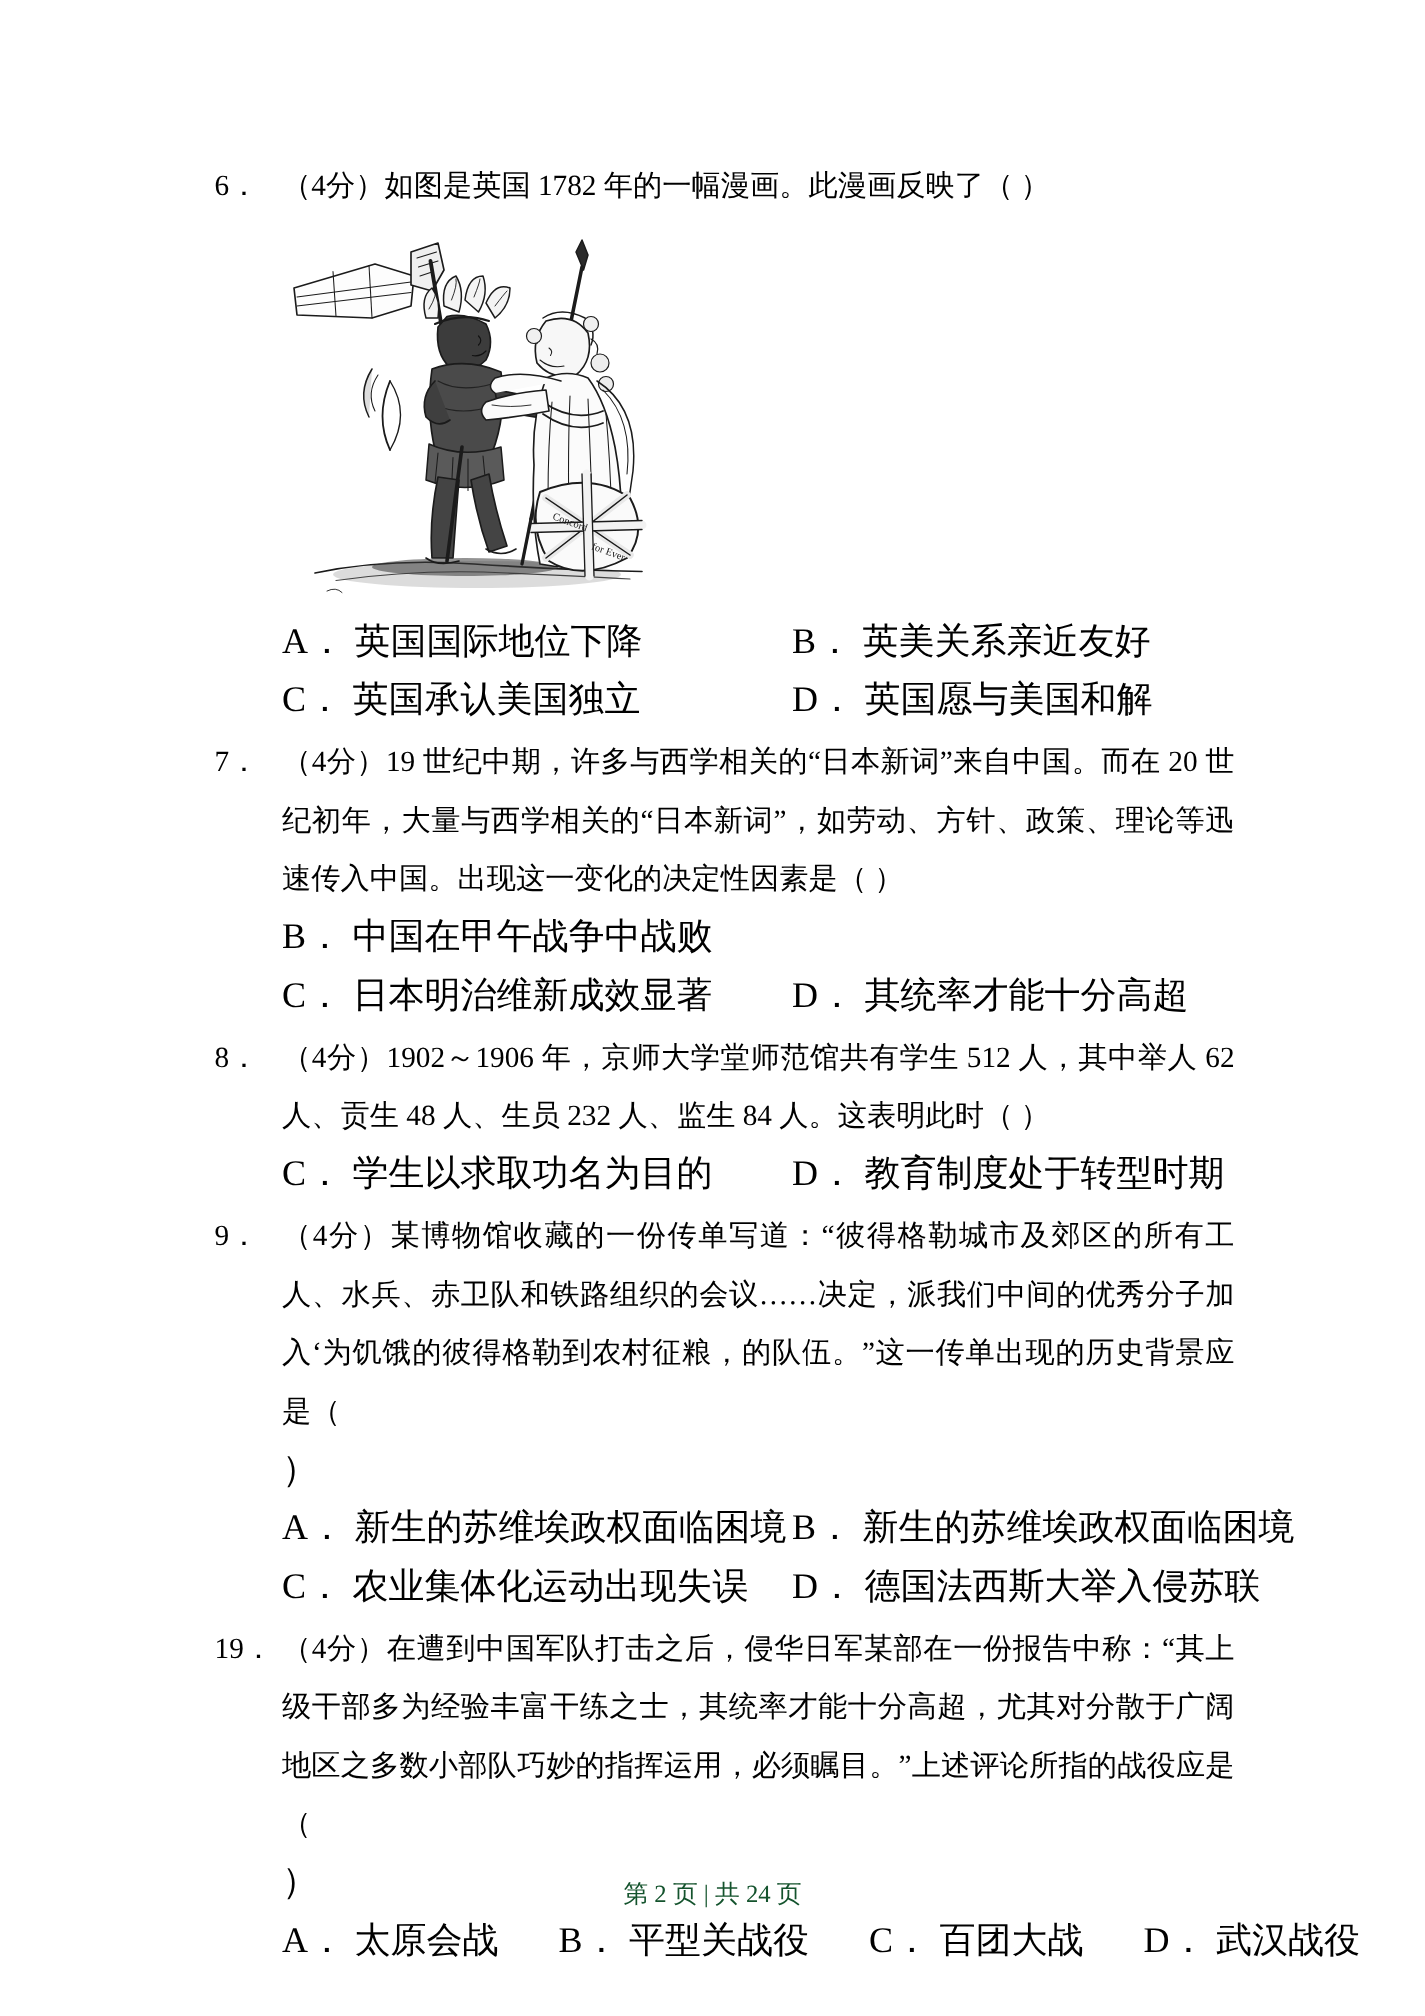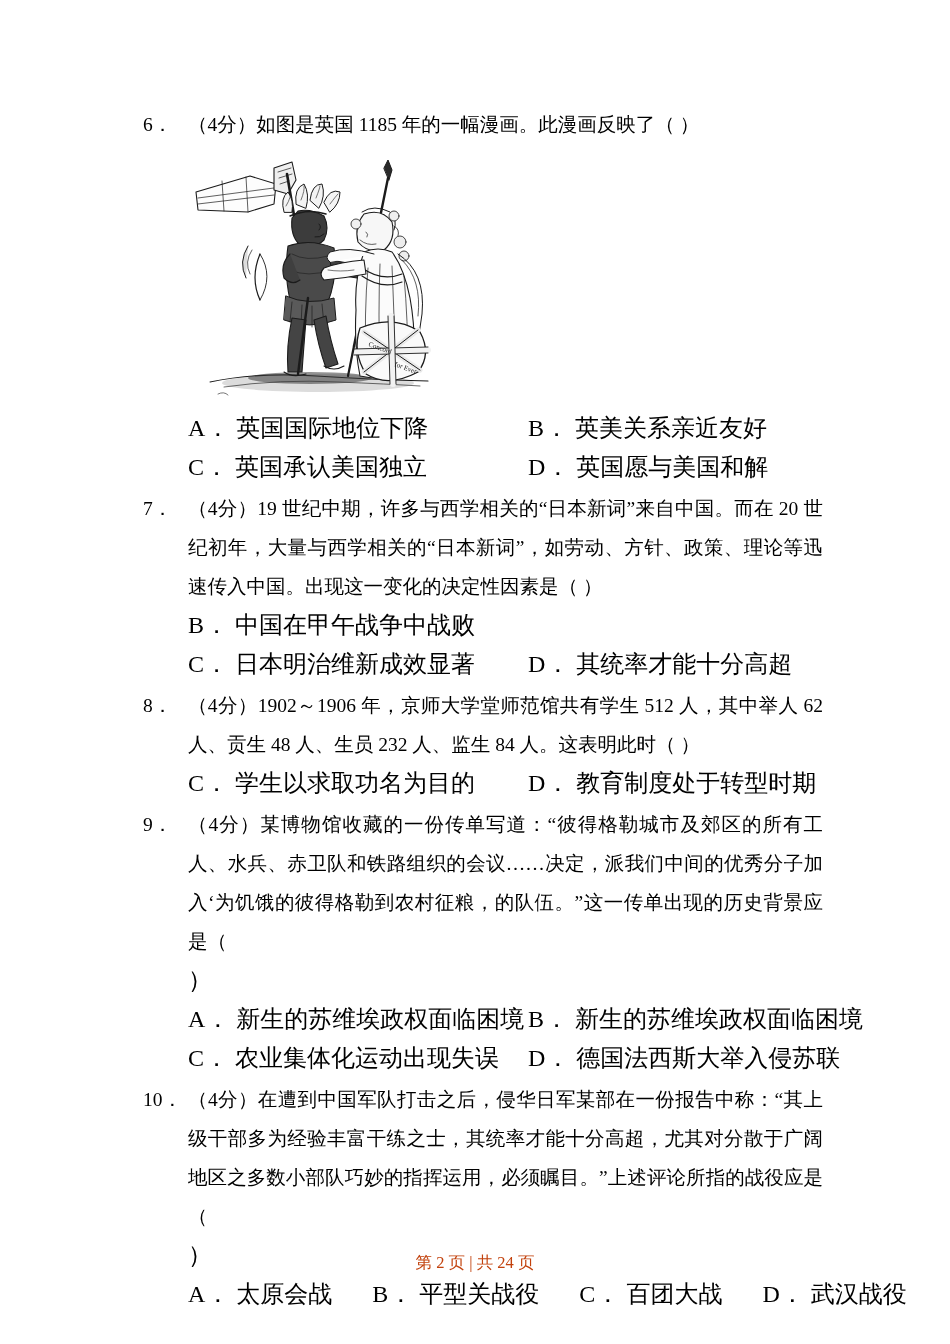--- a/index.html
+++ b/index.html
@@ -91,34 +91,34 @@
   .figure svg { display: block; }
 
   
   .footer {
     position: absolute;
     left: 0;
     top: 1252px;
     width: 950px;
     text-align: center;
     font-size: 16.5px;
-    color: #c2410c;
+    color: #14532d;
     font-family: "Liberation Serif", "DejaVu Serif", serif;
   }
 </style>
 </head>
 <body>
 
 <div class="page">
   <div class="content">
 
     <div class="question">
       <div class="qwrap">
         <span class="num">6．</span>
-        <div class="qtext">（4分）如图是英国 1185 年的一幅漫画。此漫画反映了（        ）</div>
+        <div class="qtext">（4分）如图是英国 1782 年的一幅漫画。此漫画反映了（        ）</div>
       </div>
 
       <div class="figure">
         <svg viewBox="0 0 260 255" width="260" height="255" aria-hidden="true">
           <rect x="0" y="0" width="260" height="255" fill="#ffffff"></rect>
           <g stroke="#1b1b1b" fill="none" stroke-linecap="round" stroke-linejoin="round">
 
             <ellipse cx="130" cy="233" rx="96" ry="9" fill="#c9c9c9" stroke="none" opacity="0.65"></ellipse>
             <path d="M22 232 Q70 222 128 226 Q190 230 240 231" stroke-width="1.1"></path>
             <path d="M36 237 Q92 229 150 232 Q200 234 232 236" stroke-width="0.8" opacity="0.8"></path>
@@ -323,21 +323,21 @@
           </div>
           <div class="opt col-b">
             <span class="opt-letter">D．</span><span class="opt-sep"></span><span>德国法西斯大举入侵苏联</span>
           </div>
         </div>
       </div>
     </div>
 
     <div class="question">
       <div class="qwrap">
-        <span class="num">10．</span>
+        <span class="num">19．</span>
         <div class="qtext">（4分）在遭到中国军队打击之后，侵华日军某部在一份报告中称：“其上级干部多为经验丰富干练之士，其统率才能十分高超，尤其对分散于广阔地区之多数小部队巧妙的指挥运用，必须瞩目。”上述评论所指的战役应是（</div>
       </div>
       <div class="options">
         <div class="opt-row">
           <div class="opt">）</div>
         </div>
       </div>
       <div class="options">
         <div class="opt-row single">
           <div class="opt">

